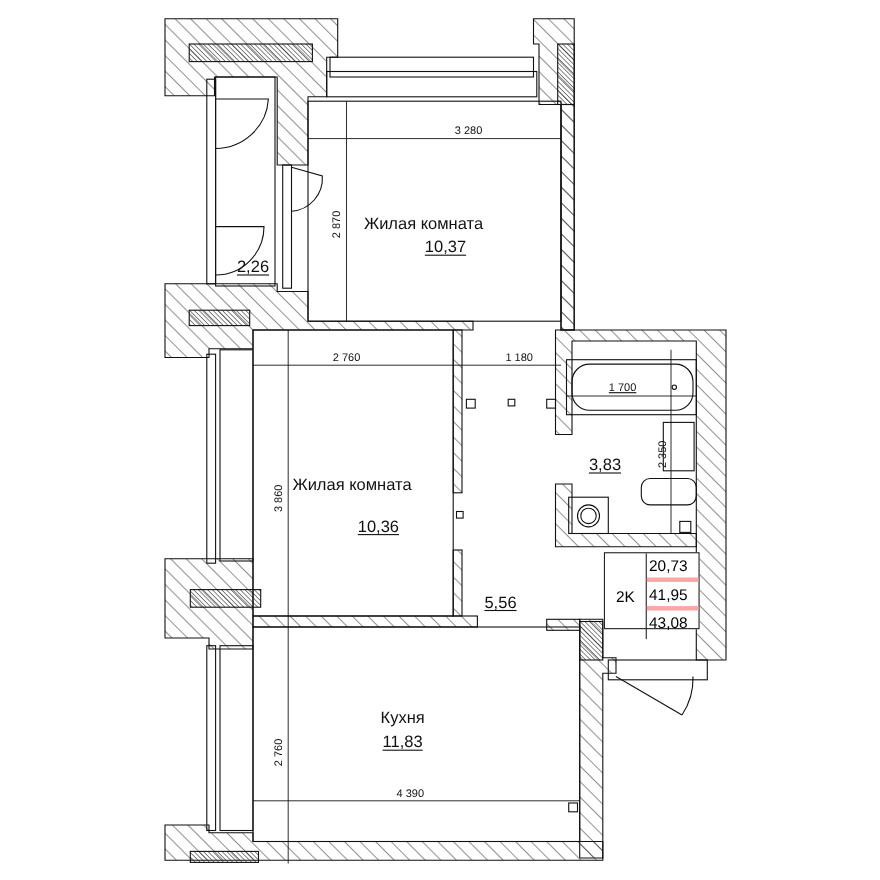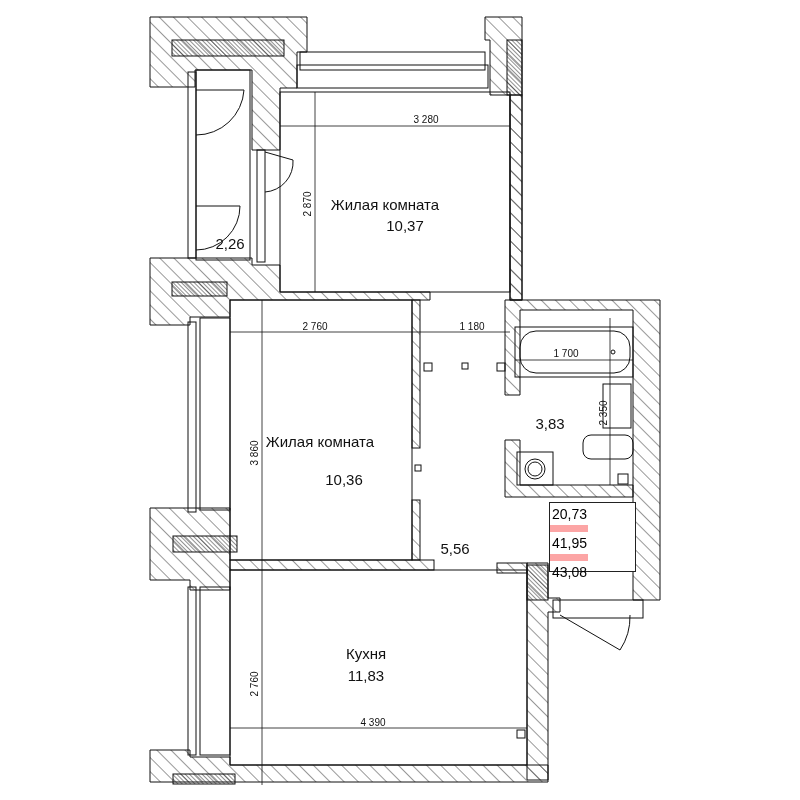--- a/index.html
+++ b/index.html
@@ -1,26 +1,26 @@
 <!DOCTYPE html>
 <html><head>
 <meta charset="utf-8">
 <style>
   html, body { margin: 0; padding: 0; background: #ffffff; }
   body { width: 800px; height: 800px; position: relative; overflow: hidden; font-family: "Liberation Sans", sans-serif; }
   svg { position: absolute; left: 0; top: 0; }
   .lbl { position: absolute; font-family: "Liberation Sans", sans-serif; color: #111; white-space: nowrap; transform: translate(-50%, -50%); }
   .room-name { font-size: 15px; }
-  .area { font-size: 15px; text-underline-offset: 2px; }
+  .area { font-size: 15px; text-decoration: underline; text-underline-offset: 2px; }
   .dim { font-size: 10px; }
   .dim-v { transform: translate(-50%, -50%) rotate(-90deg); }
   .summary { position: absolute; left: 549px; top: 502px; width: 85px; height: 68px; border: 1px solid #222; display: grid; grid-template-columns: 38px 1fr; background: #fff; }
   .summary .type { display: flex; align-items: center; justify-content: center; font-size: 14px; border-right: 1px solid #222; }
   .summary .vals { display: grid; grid-template-rows: 1fr 1fr 1fr; }
-  .summary .vals div { font-size: 14px; padding-left: 2px; border-bottom: 7px solid #fca5a5; line-height: 22px; }
+  .summary .vals div { font-size: 14px; padding-left: 2px; border-bottom: 4px solid #fca5a5; line-height: 22px; }
   .summary .vals div:last-child { border-bottom: none; }
 </style>
 </head>
 <body>
 
 <svg width="800" height="800" viewBox="0 0 800 800">
   <defs>
     <pattern id="hatch" patternUnits="userSpaceOnUse" width="10" height="10" patternTransform="rotate(-45)">
       <line x1="0" y1="0" x2="0" y2="10" stroke="#333" stroke-width="1"></line>
     </pattern>
@@ -131,24 +131,25 @@
 
 <div class="lbl area" style="left:550px; top:423px;">3,83</div>
 <div class="lbl area" style="left:455px; top:548px;">5,56</div>
 <div class="lbl area" style="left:230px; top:243px;">2,26</div>
 
 <div class="lbl dim" style="left:380px; top:119px;margin-left:46px;">3 280</div>
 <div class="lbl dim dim-v" style="left:307px; top:204px;">2 870</div>
 <div class="lbl dim" style="left:315px; top:326px;">2 760</div>
 <div class="lbl dim" style="left:459px; top:326px;margin-left:13px;">1 180</div>
 <div class="lbl dim dim-v" style="left:254px; top:453px;">3 860</div>
-<div class="lbl dim" style="left:566px; top:353px;">1 700</div>
+<div class="lbl dim" style="left:566px; top:353px;text-decoration:underline;">1 700</div>
 <div class="lbl dim dim-v" style="left:603px; top:413px;">2 350</div>
 <div class="lbl dim dim-v" style="left:254px; top:684px;">2 760</div>
 <div class="lbl dim" style="left:373px; top:722px;">4 390</div>
 
 <div class="summary">
+  <div class="type">2K</div>
   <div class="vals">
     <div>20,73</div>
     <div>41,95</div>
     <div>43,08</div>
   </div>
 </div>
 
 </body></html>

